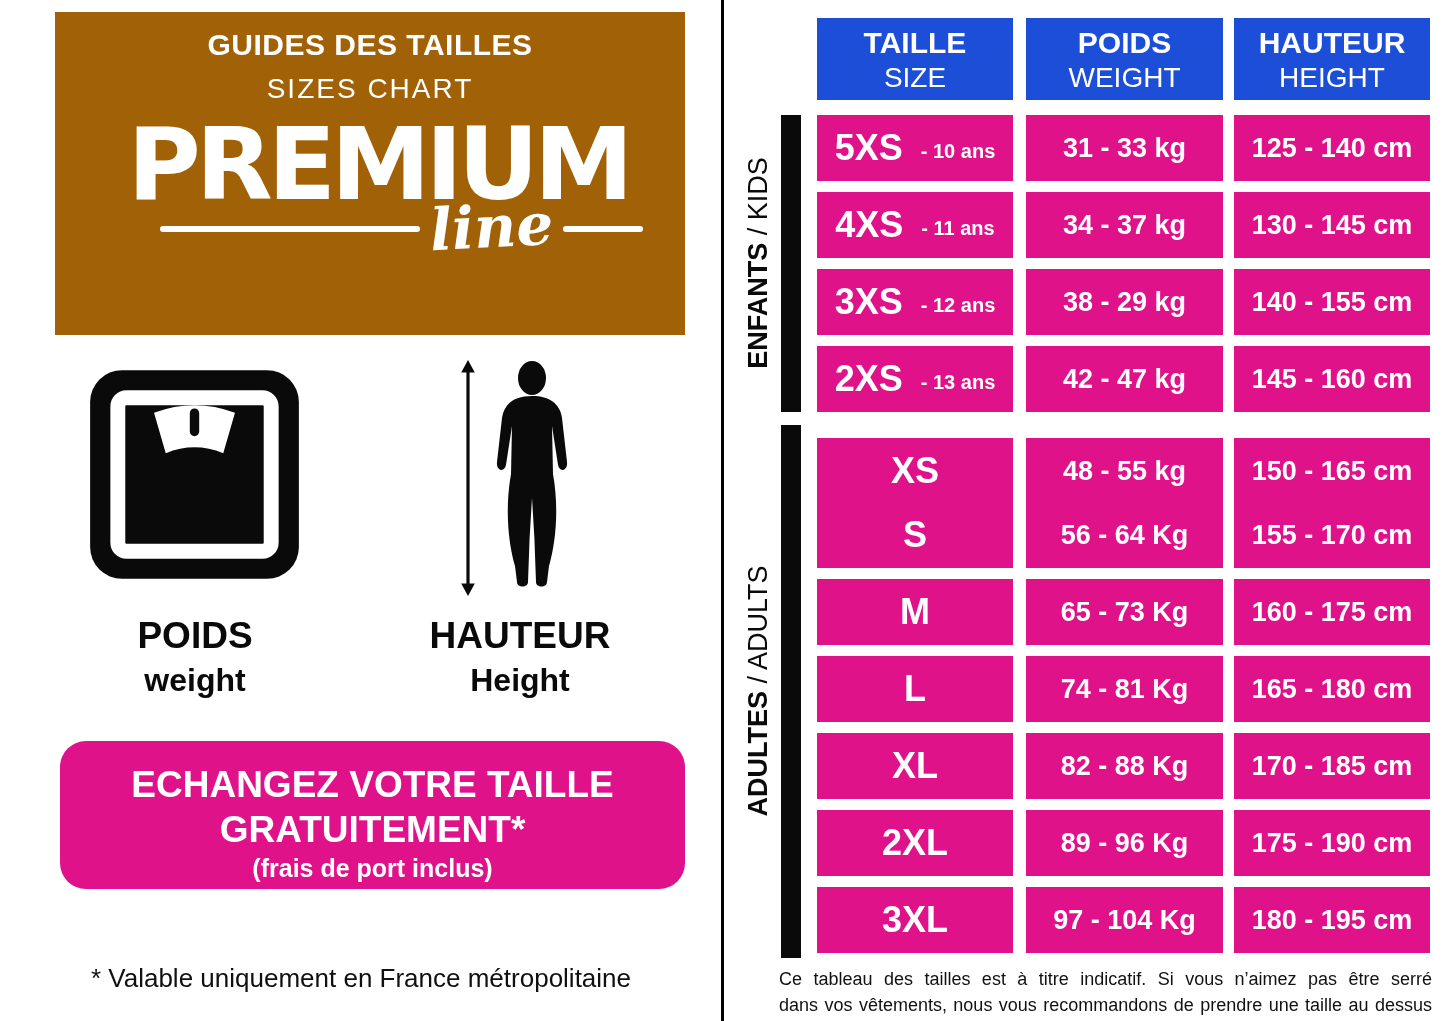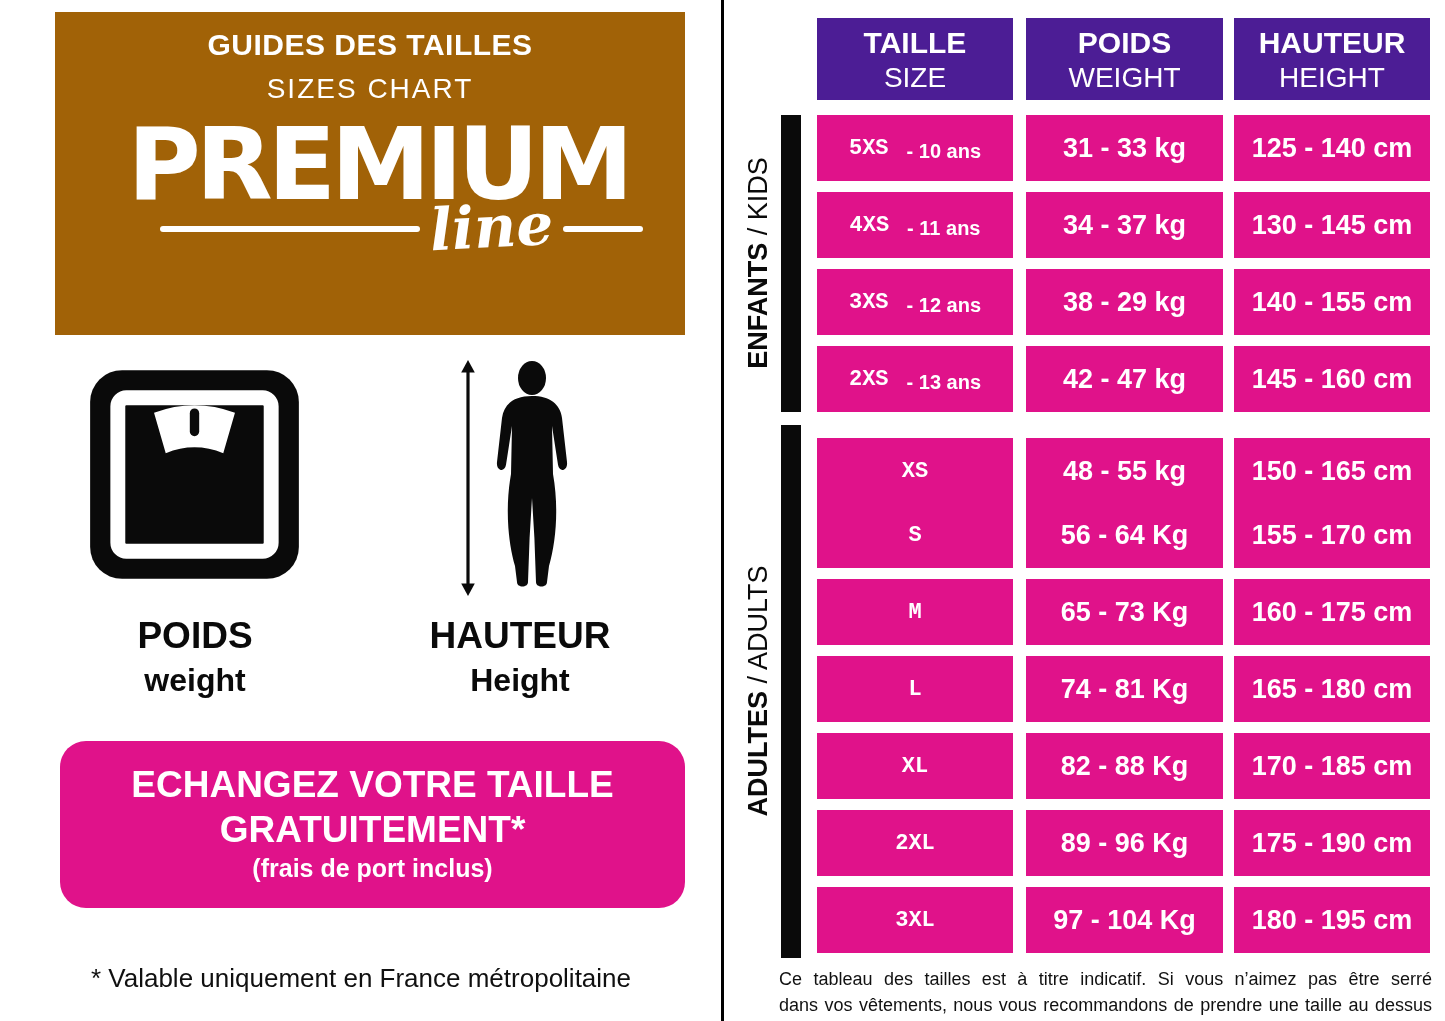--- a/index.html
+++ b/index.html
@@ -23,44 +23,44 @@
   .icon{position:absolute;}
   .scale-icon{left:88px;top:368px;}
   .height-icon{left:452px;top:358px;}
 
   .icon-label{position:absolute;text-align:center;}
   .poids-label{left:75px;top:615px;width:240px;}
   .hauteur-label{left:405px;top:615px;width:230px;}
   .lab-fr{font-size:37px;font-weight:bold;}
   .lab-en{font-size:32px;font-weight:bold;margin-top:5px;}
 
-  .cta{position:absolute;left:60px;top:741px;width:625px;height:167px;background:#e0128a;
+  .cta{position:absolute;left:60px;top:741px;width:625px;height:148px;background:#e0128a;
        border-radius:26px;color:#fff;text-align:center;box-sizing:border-box;padding-top:21px;}
   .cta-l1,.cta-l2{font-size:37px;font-weight:bold;line-height:45px;}
   .cta-l3{font-size:25px;font-weight:bold;line-height:32px;}
 
   .left-footnote{position:absolute;left:0;top:963px;width:722px;text-align:center;font-size:26px;color:#101010;}
 
   
   .divider{position:absolute;left:721px;top:0;width:3px;height:1021px;background:#000;}
 
   
   .c1{left:817px;width:196px;}
   .c2{left:1026px;width:197px;}
   .c3{left:1234px;width:196px;}
 
-  .hc{position:absolute;top:18px;height:82px;background:#4c1d95;color:#fff;
+  .hc{position:absolute;top:18px;height:82px;background:#1d4ed8;color:#fff;
       display:flex;flex-direction:column;align-items:center;justify-content:center;}
   .h-fr{font-size:30px;font-weight:bold;line-height:36px;}
   .h-en{font-size:28px;line-height:33px;}
 
   .row{position:absolute;left:0;width:1445px;height:66px;}
   .cell{position:absolute;top:0;height:66px;background:#e0128a;color:#fff;
         display:flex;align-items:center;justify-content:center;font-weight:bold;font-size:27px;}
-  .sz{font-size:22px;font-weight:bold;font-family:Liberation Mono, monospace;}
+  .sz{font-size:36px;font-weight:bold;}
   .age{font-size:20px;font-weight:bold;margin-left:18px;position:relative;top:3px;}
 
   .group-bar{position:absolute;left:781px;width:20px;background:#0a0a0a;}
   .bar-kids{top:115px;height:297px;}
   .bar-adults{top:425px;height:533px;}
   .gl{position:absolute;width:320px;height:34px;line-height:34px;text-align:center;white-space:nowrap;
       transform:rotate(-90deg);font-size:27px;color:#0a0a0a;}
   .gl-kids{left:598px;top:246px;}
   .gl-adults{left:598px;top:674px;}
   .gl b{font-weight:bold;}

